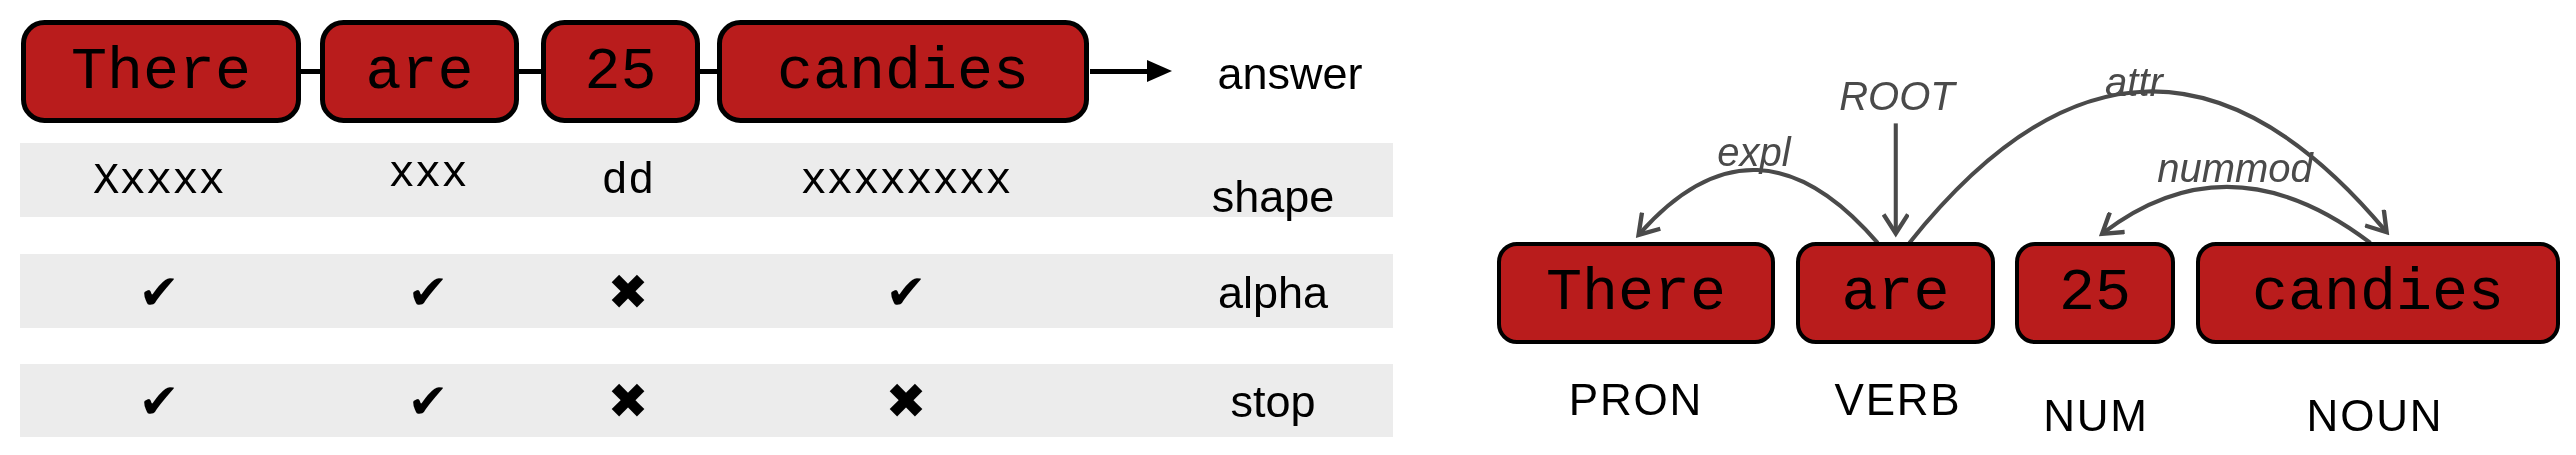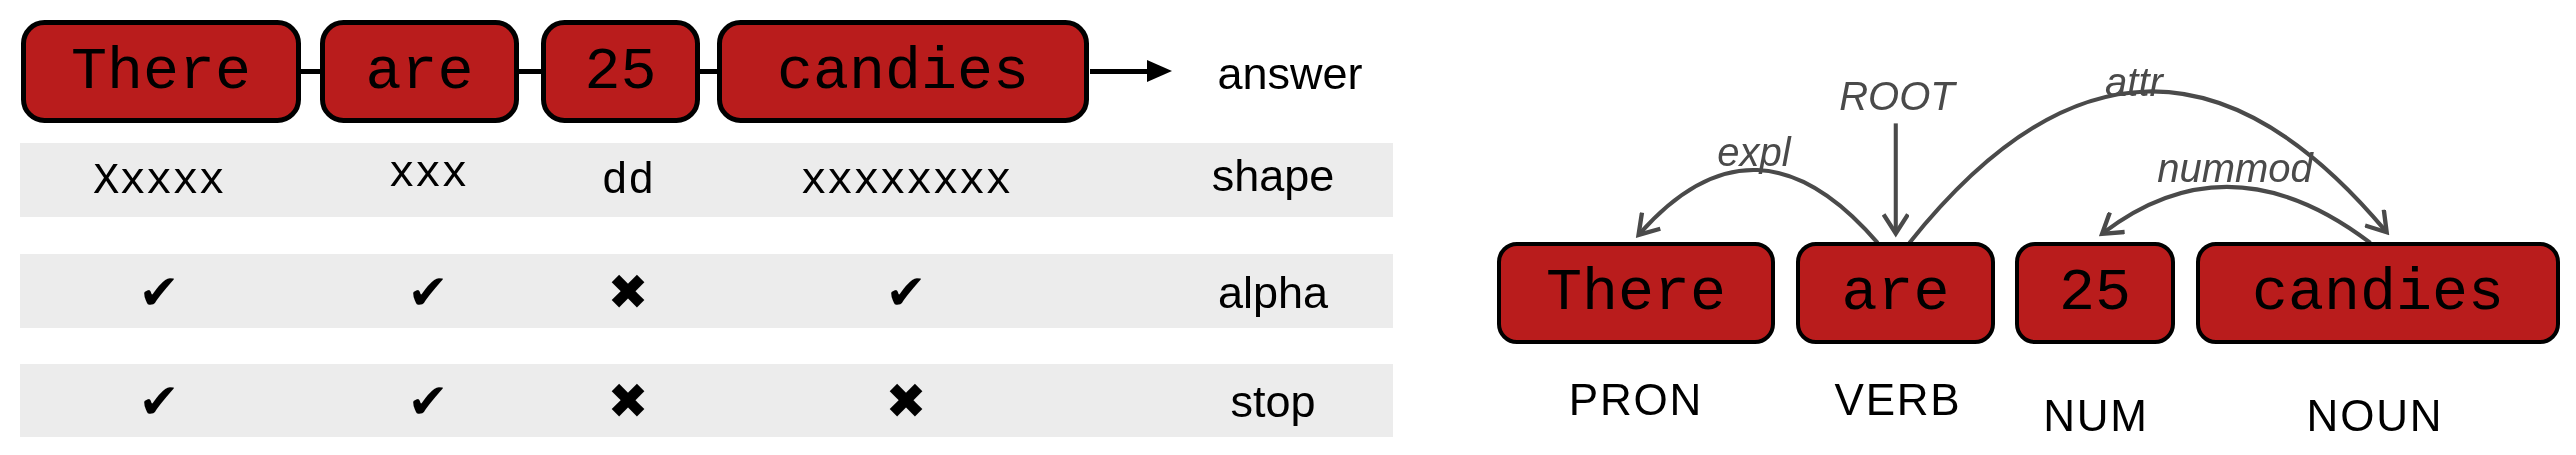--- a/index.html
+++ b/index.html
@@ -48,21 +48,21 @@
 
     <div class="arrow-shaft" style="left:1090px;top:69px;width:60px;height:5.4px;"></div>
     <div class="arrow-head" style="left:1147px;top:60px;"></div>
     <div class="cell rowlabel" style="left:1273px;top:73px;margin-left:17px;">answer</div>
 
     <div class="stripe" style="top:143px;height:74px;"></div>
     <div class="cell mono" style="left:159px;top:181px;">Xxxxx</div>
     <div class="cell mono" style="left:428px;top:174px;">xxx</div>
     <div class="cell mono" style="left:628px;top:181px;">dd</div>
     <div class="cell mono" style="left:906px;top:181px;">xxxxxxxx</div>
-    <div class="cell rowlabel" style="left:1273px;top:175px;">shape</div>
+    <div class="cell rowlabel" style="left:1273px;top:196px;">shape</div>
 
     <div class="stripe" style="top:254px;height:74px;"></div>
     <div class="cell check" style="left:159px;top:292px;">✔</div>
     <div class="cell check" style="left:428px;top:292px;">✔</div>
     <div class="cell check" style="left:628px;top:292px;">✖</div>
     <div class="cell check" style="left:906px;top:292px;">✔</div>
     <div class="cell rowlabel" style="left:1273px;top:292px;">alpha</div>
 
     <div class="stripe" style="top:364px;height:73px;"></div>
     <div class="cell check" style="left:159px;top:401px;">✔</div>

